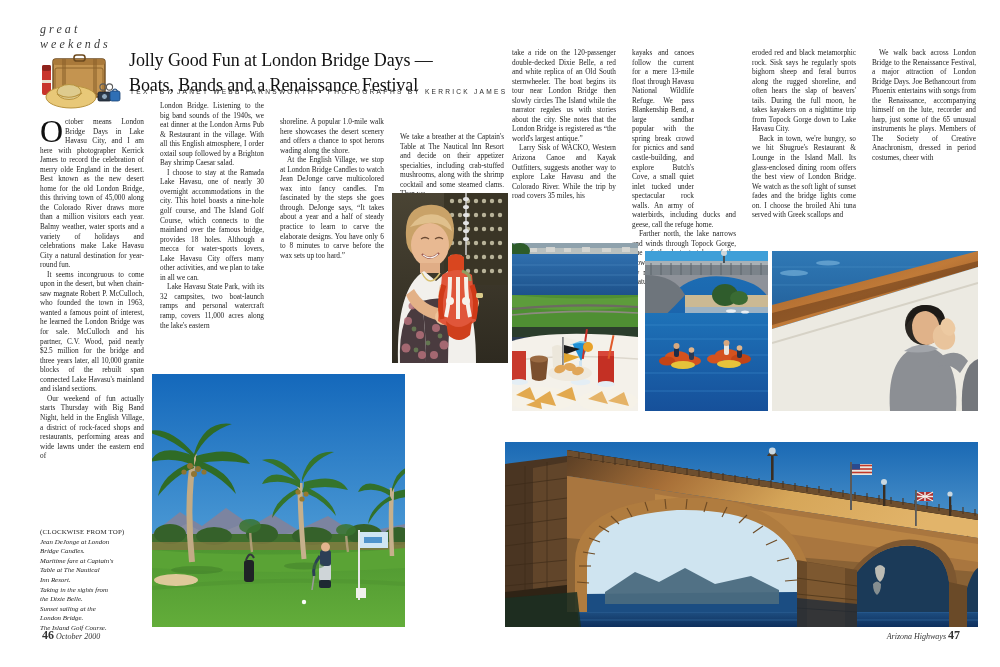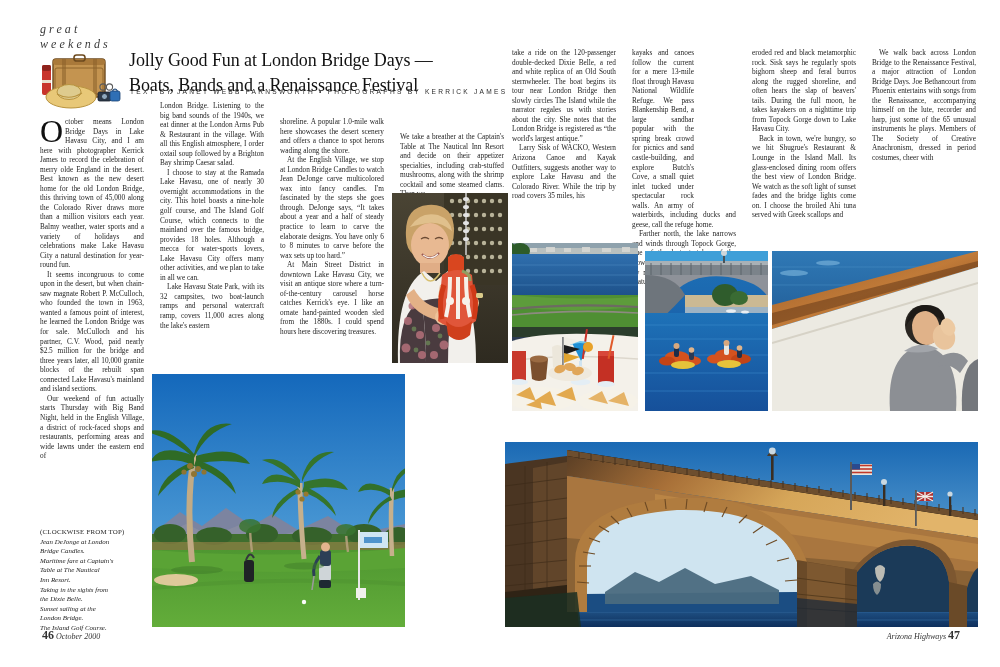--- a/index.html
+++ b/index.html
@@ -155,21 +155,20 @@
 
   <div class="col" id="c2">
     <p class="first">London Bridge. Listening to the big band sounds of the 1940s, we eat dinner at the London Arms Pub &amp; Restaurant in the village. With all this English atmosphere, I order oxtail soup followed by a Brighton Bay shrimp Caesar salad.</p>
     <p>I choose to stay at the Ramada Lake Havasu, one of nearly 30 overnight accommodations in the city. This hotel boasts a nine-hole golf course, and The Island Golf Course, which connects to the mainland over the famous bridge, provides 18 holes. Although a mecca for water-sports lovers, Lake Havasu City offers many other activities, and we plan to take in all we can.</p>
     <p>Lake Havasu State Park, with its 32 campsites, two boat-launch ramps and personal watercraft ramp, covers 11,000 acres along the lake's eastern</p>
   </div>
 
   <div class="col" id="c3">
     <p class="first">shoreline. A popular 1.0-mile walk here showcases the desert scenery and offers a chance to spot herons wading along the shore.</p>
     <p>At the English Village, we stop at London Bridge Candles to watch Jean DeJonge carve multicolored wax into fancy candles. I'm fascinated by the steps she goes through. DeJonge says, “It takes about a year and a half of steady practice to learn to carve the elaborate designs. You have only 6 to 8 minutes to carve before the wax sets up too hard.”</p>
-    <p>At Main Street District in downtown Lake Havasu City, we visit an antique store where a turn-of-the-century carousel horse catches Kerrick's eye. I like an ornate hand-painted wooden sled from the 1880s. I could spend hours here discovering treasures.</p>
   </div>
 
   <div class="col" id="c4">
     <p class="first">We take a breather at the Captain's Table at The Nautical Inn Resort and decide on their appetizer specialties, including crab-stuffed mushrooms, along with the shrimp cocktail and some steamed clams. Then we</p>
   </div>
 
   <div class="col" id="c5">
     <p class="first">take a ride on the 120-passenger double-decked Dixie Belle, a red and white replica of an Old South sternwheeler. The boat begins its tour near London Bridge then slowly circles The Island while the narrator regales us with stories about the city. She notes that the London Bridge is registered as “the world's largest antique.”</p>
     <p>Larry Sisk of WACKO, Western Arizona Canoe and Kayak Outfitters, suggests another way to explore Lake Havasu and the Colorado River. While the trip by road covers 35 miles, his</p>
   </div>

